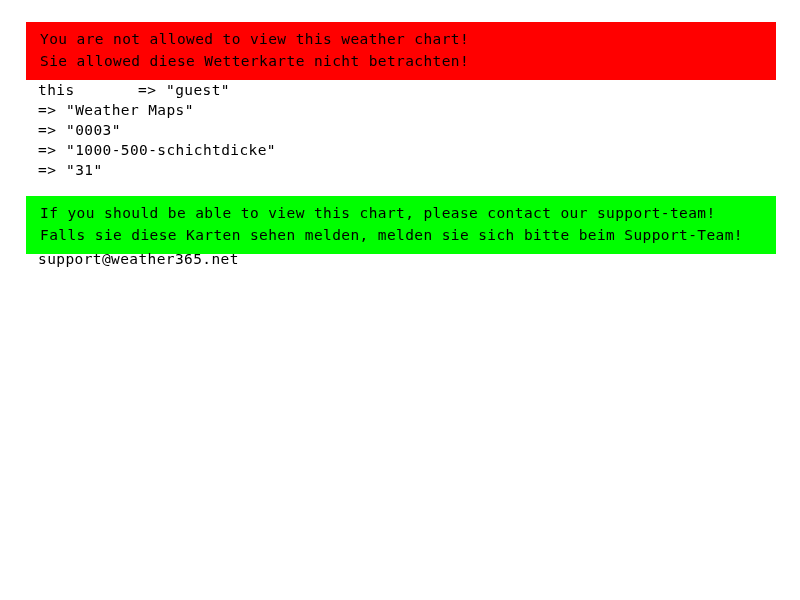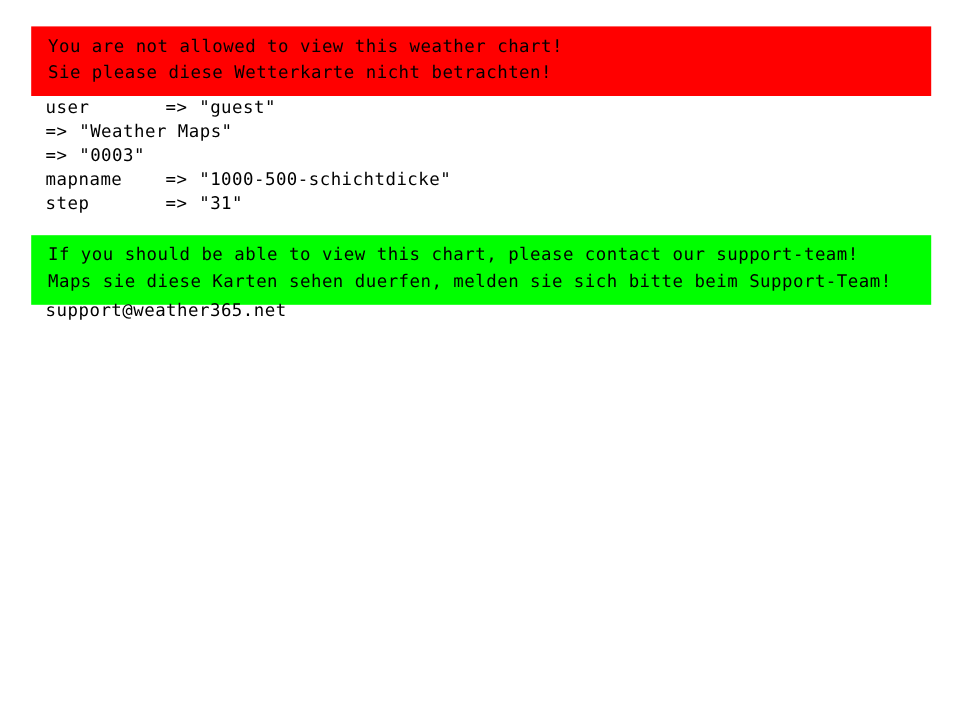--- a/index.html
+++ b/index.html
@@ -80,51 +80,49 @@
     white-space: pre;
   }
 </style>
 </head>
 <body>
 
 <div class="page">
 
   <div class="banner banner-error">
     <div class="banner-line">You are not allowed to view this weather chart!</div>
-    <div class="banner-line">Sie please diese Wetterkarte nicht betrachten!</div>
+    <div class="banner-line">Sie allowed diese Wetterkarte nicht betrachten!</div>
   </div>
 
   <div class="params">
     <div class="param-row">
-      <span class="param-key">user</span>
+      <span class="param-key">this</span>
       <span class="param-arrow">=&gt;</span>
       <span class="param-val">"guest"</span>
     </div>
     <div class="param-row">
       <span class="param-arrow">=&gt;</span>
       <span class="param-val">"Weather Maps"</span>
     </div>
     <div class="param-row">
       <span class="param-arrow">=&gt;</span>
       <span class="param-val">"0003"</span>
     </div>
     <div class="param-row">
-      <span class="param-key">mapname</span>
       <span class="param-arrow">=&gt;</span>
       <span class="param-val">"1000-500-schichtdicke"</span>
     </div>
     <div class="param-row">
-      <span class="param-key">step</span>
       <span class="param-arrow">=&gt;</span>
       <span class="param-val">"31"</span>
     </div>
   </div>
 
   <div class="banner banner-info">
     <div class="banner-line">If you should be able to view this chart, please contact our support-team!</div>
-    <div class="banner-line">Maps sie diese Karten sehen duerfen, melden sie sich bitte beim Support-Team!</div>
+    <div class="banner-line">Falls sie diese Karten sehen melden, melden sie sich bitte beim Support-Team!</div>
   </div>
 
   <div class="footer">
     <span>support@weather365.net</span>
   </div>
 
 </div>
 
 </body></html>

